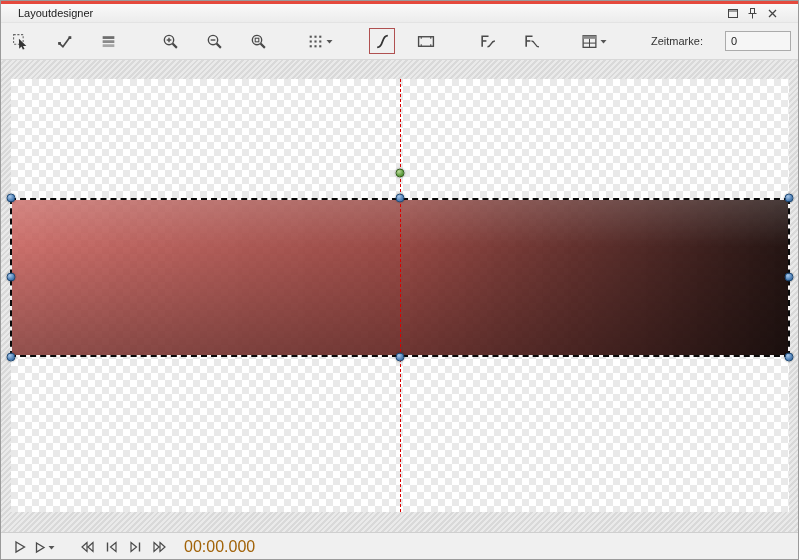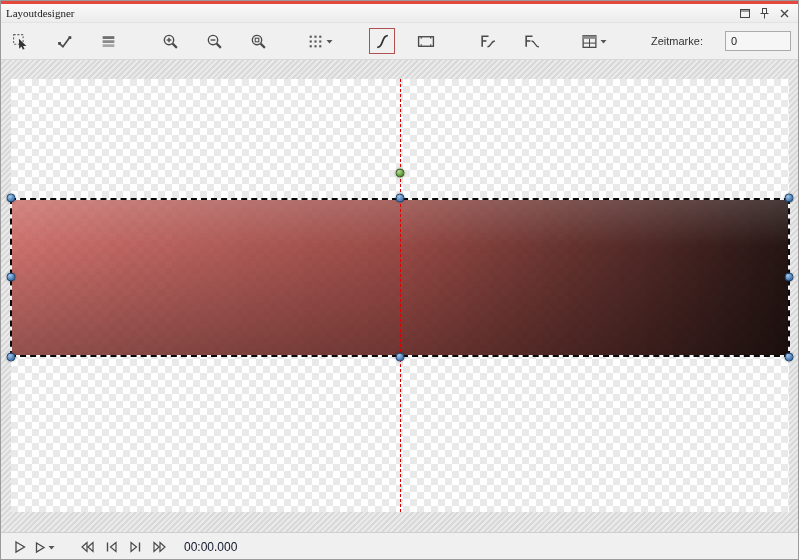--- a/index.html
+++ b/index.html
@@ -8,23 +8,22 @@
 
   .dock{
     position:relative; width:799px; height:560px;
     border:1px solid #9a9a9a; background:#f0f0f0; overflow:hidden;
   }
 
   
   .titlebar{
     height:22px; border-top:3px solid #e5493d;
     background:linear-gradient(#f9f9f9,#ececec);
-    display:flex; align-items:center; padding:0 5px;
+    display:flex; align-items:center; padding:0 17px;
     border-bottom:1px solid #e3e3e3;
-    font-family:Liberation Serif, serif;
   }
   .title{ font-size:11px; color:#1a1a1a; }
   .winbtns{ margin-left:auto; display:flex; align-items:center; gap:3px; }
   .winbtn{ width:17px; height:15px; border:none; background:transparent;
            display:flex; align-items:center; justify-content:center; cursor:default; }
 
   
   .toolbar{
     height:36px; background:#f0f0f0; display:flex; align-items:center;
     padding:0 6px; gap:18px;
@@ -94,21 +93,21 @@
   
   .bottombar{
     height:29px; background:#f0f0f0; border-top:1px solid #cfcfcf;
     display:flex; align-items:center; padding:0 8px; gap:2px;
   }
   .tp-btn{
     height:22px; min-width:22px; border:1px solid transparent; background:transparent;
     display:flex; align-items:center; justify-content:center; gap:2px; cursor:default;
   }
   .tp-gap{ width:16px; }
-  .time{ font-size:12px; color:#0f172a; margin-left:12px; }
+  .time{ font-size:16px; color:#a16207; margin-left:12px; }
 
   svg{ display:block; }
 </style>
 </head>
 <body>
 
 <div class="dock">
 
   <div class="titlebar">
     <span class="title">Layoutdesigner</span>

